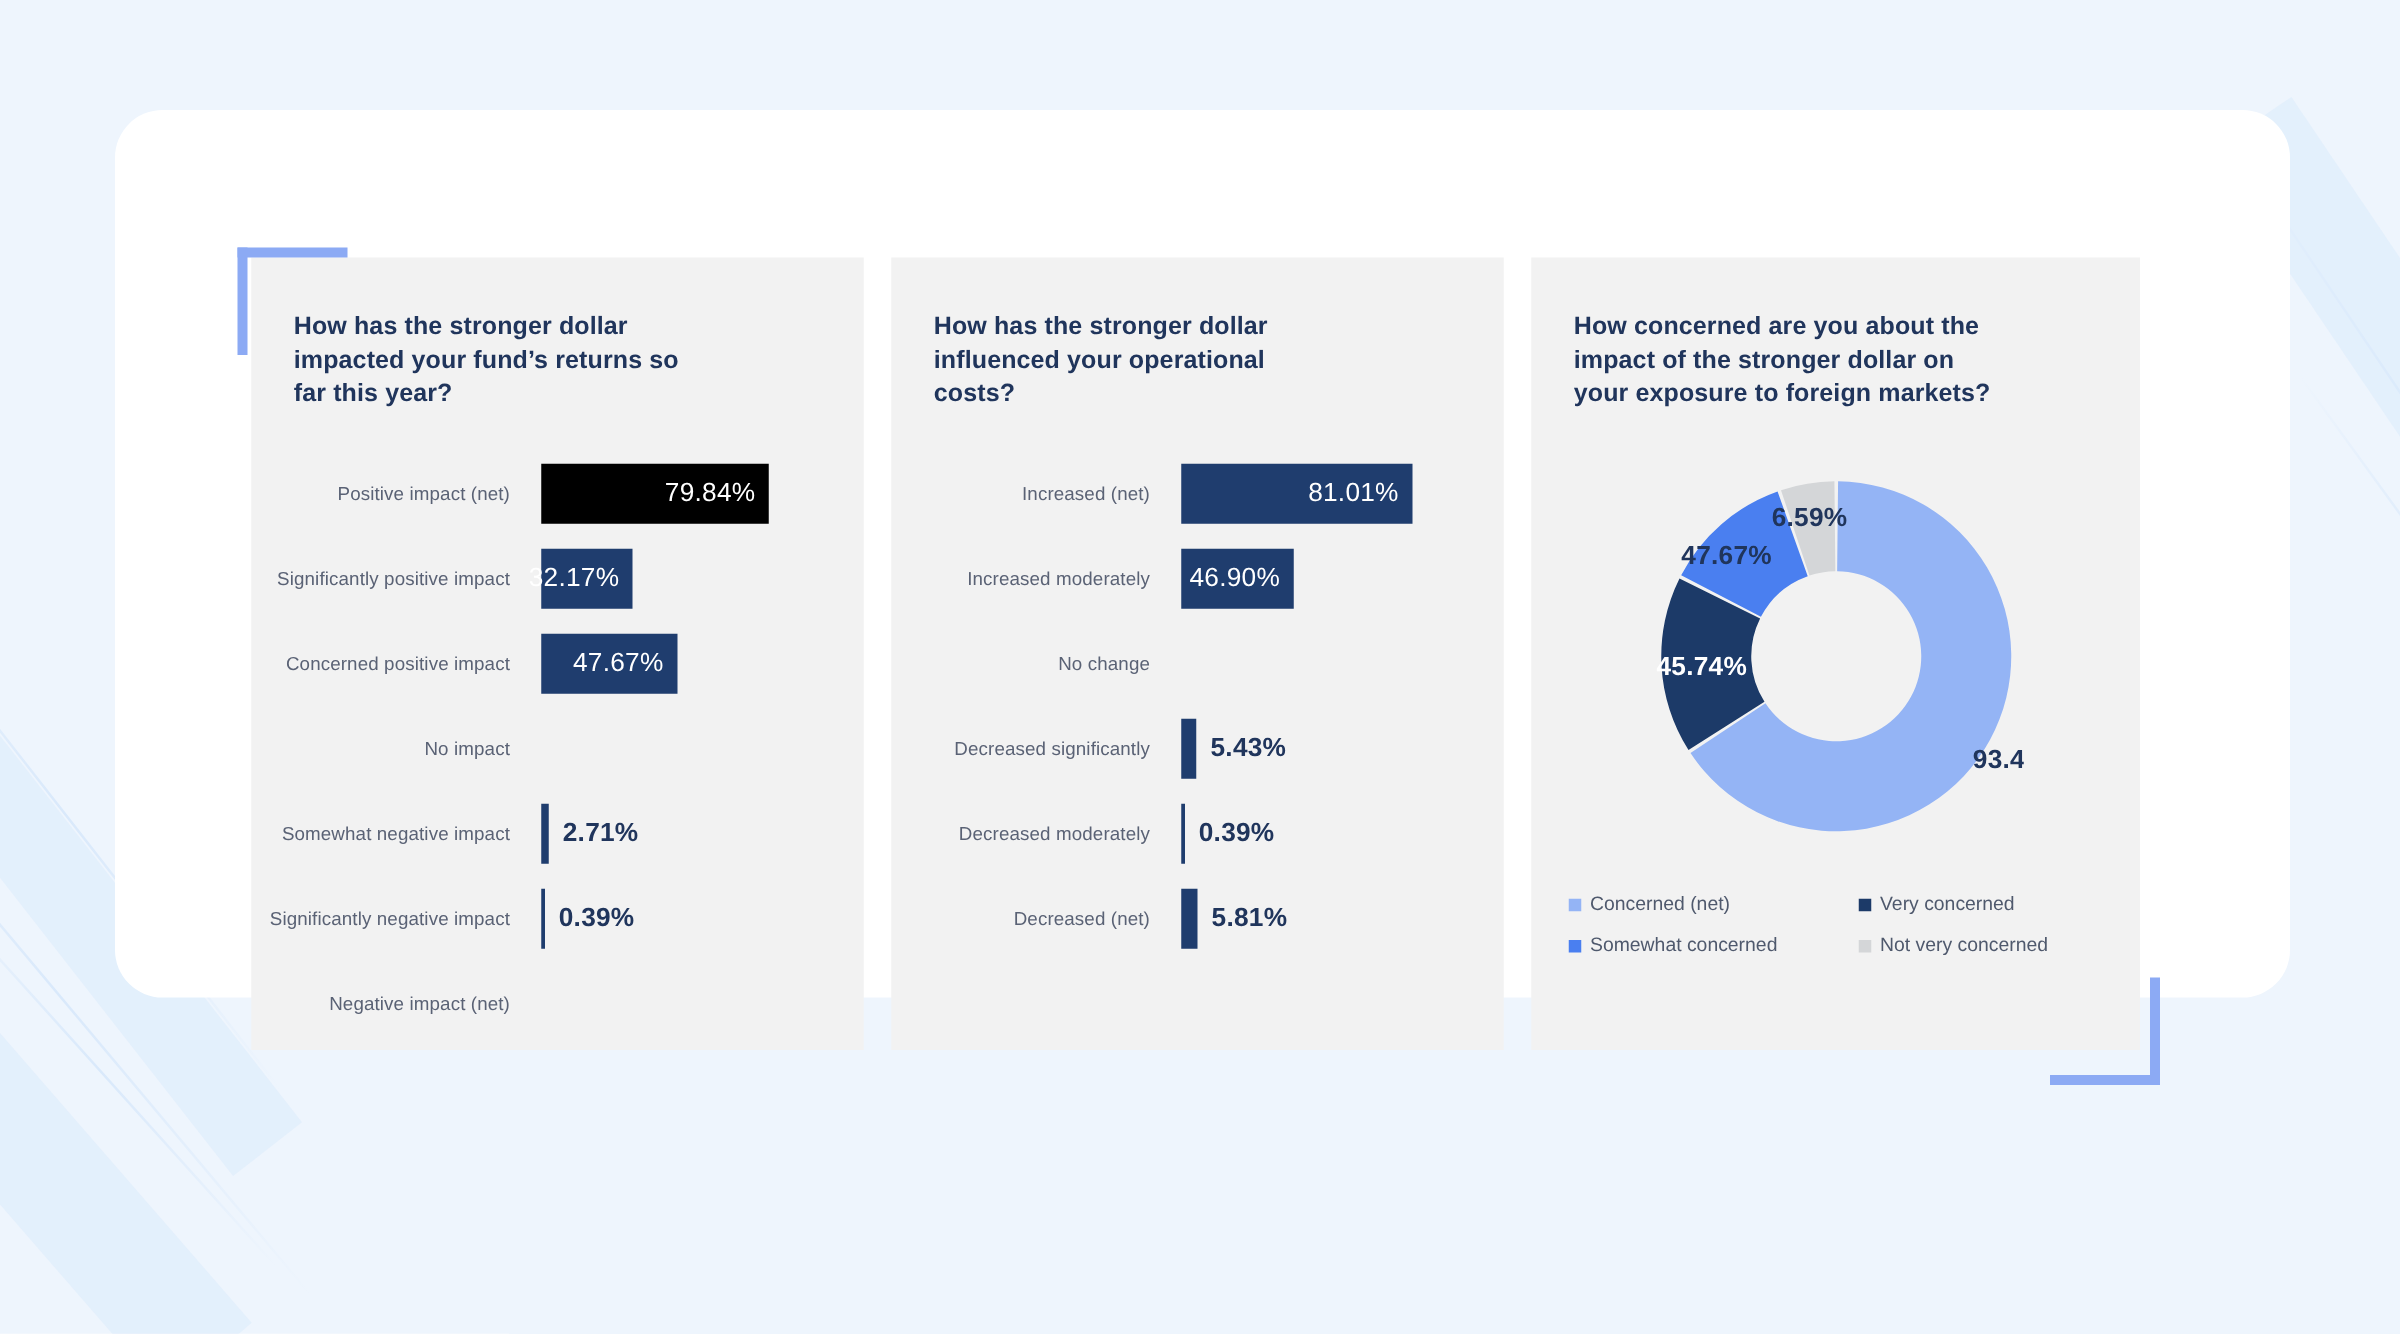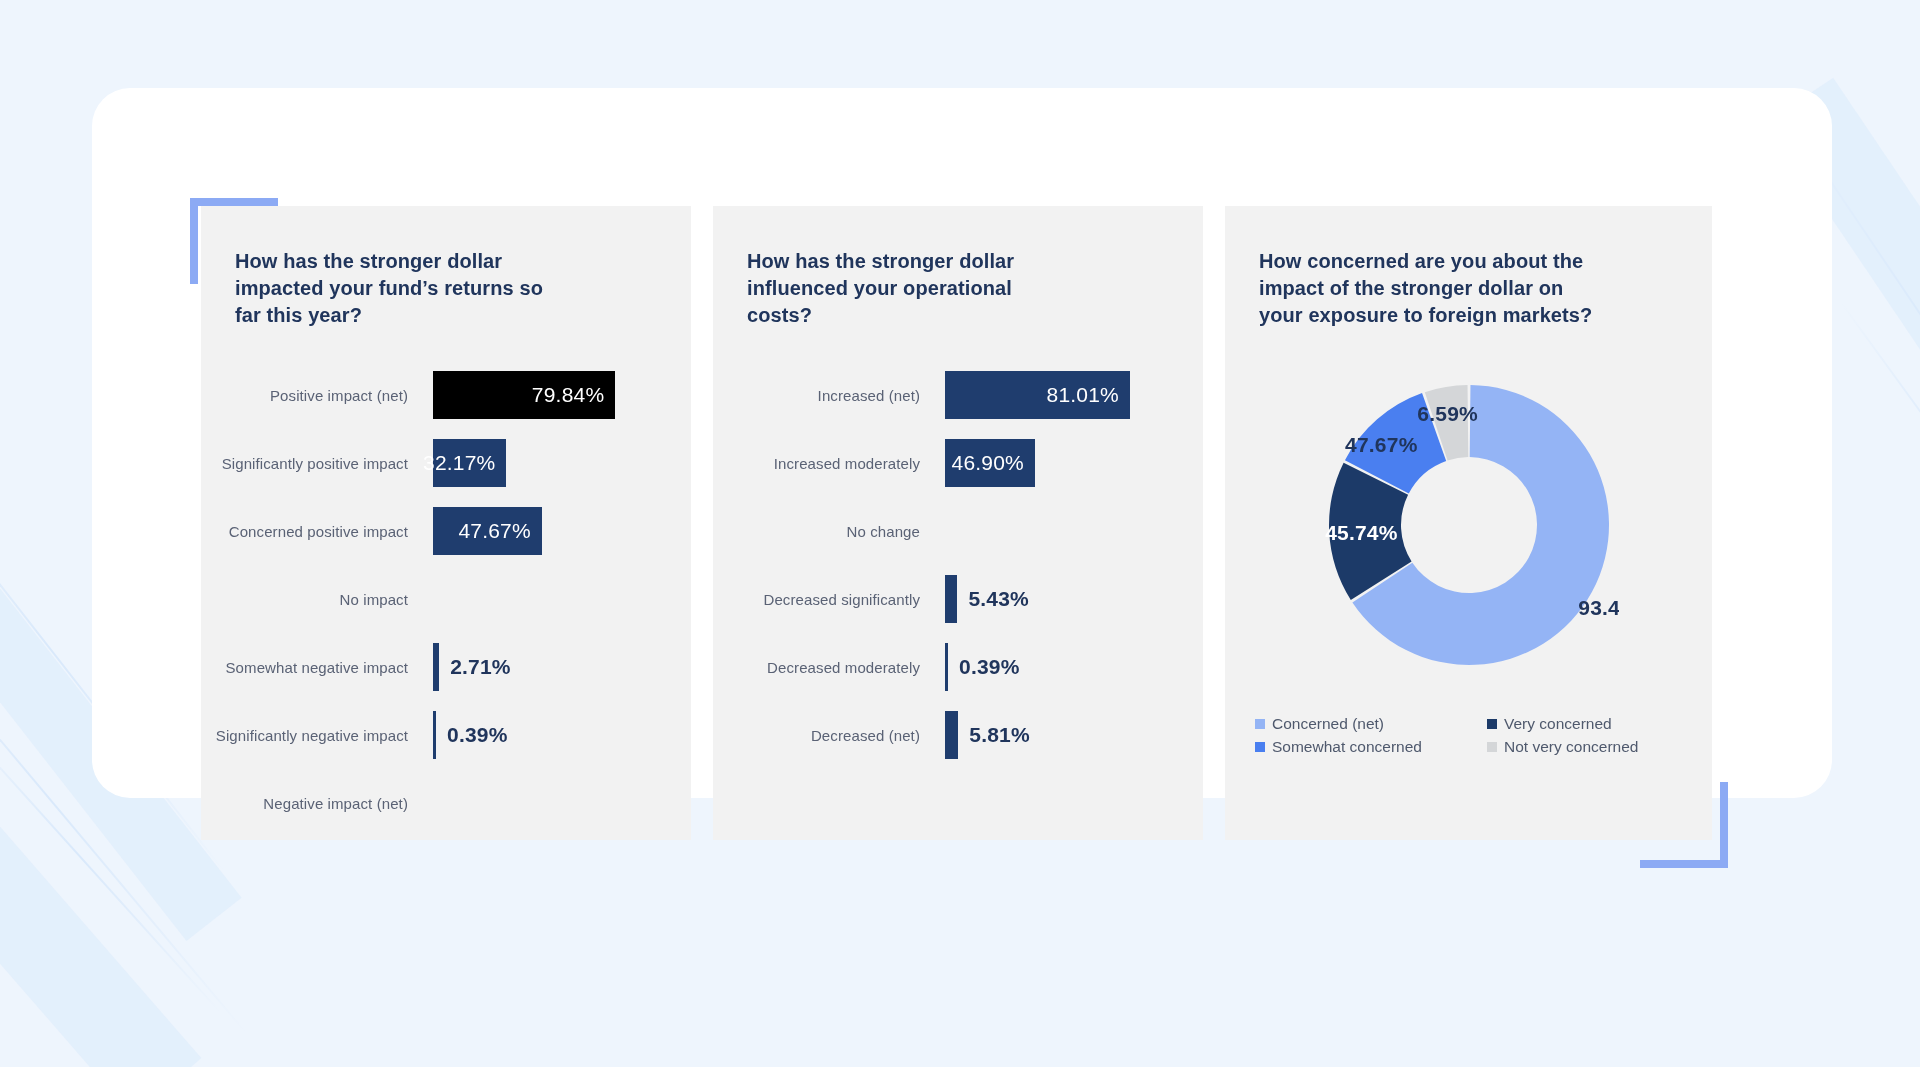--- a/index.html
+++ b/index.html
@@ -176,21 +176,21 @@
     letter-spacing: .2px;
   }
 
   
   .legend {
     margin-top: 18px;
     padding: 0 24px 0 30px;
     display: grid;
     grid-template-columns: 232px auto;
     grid-auto-rows: 21px;
-    row-gap: 2px;
+    row-gap: 12px;
   }
   .legend-item {
     display: flex;
     align-items: center;
     font-size: 15.5px;
     color: #4f596d;
     white-space: nowrap;
   }
   .legend-swatch {
     width: 10px;

